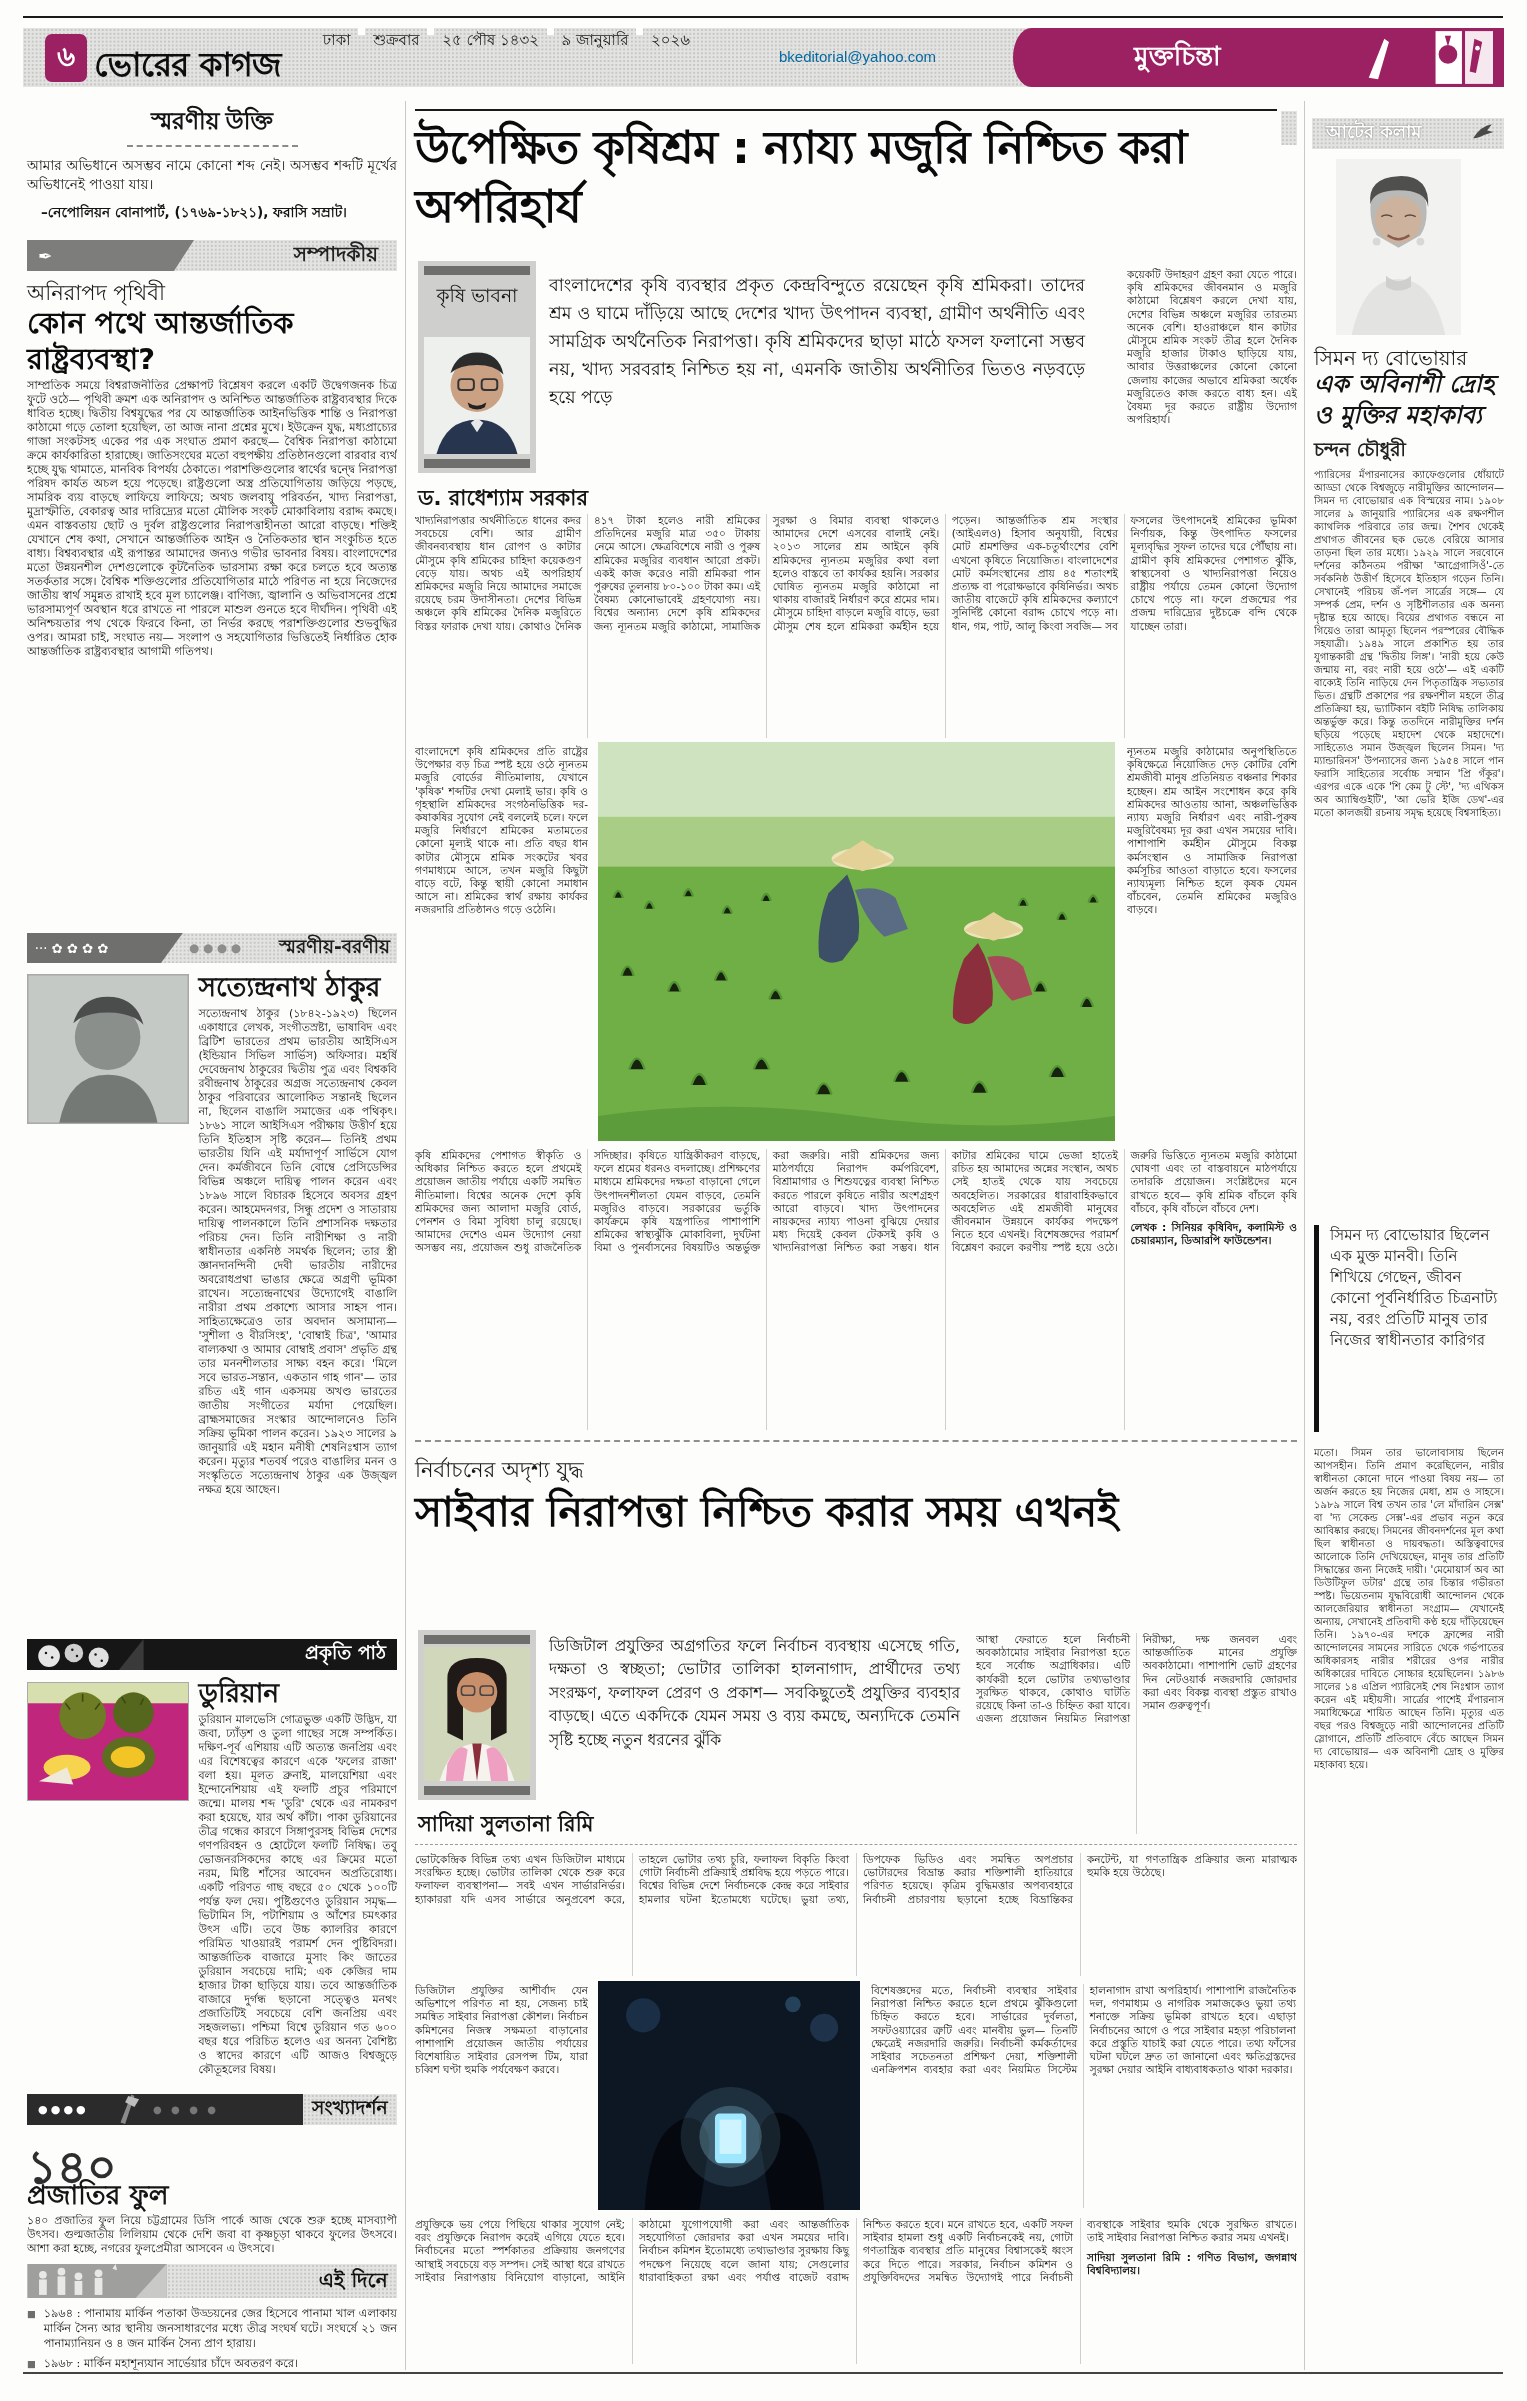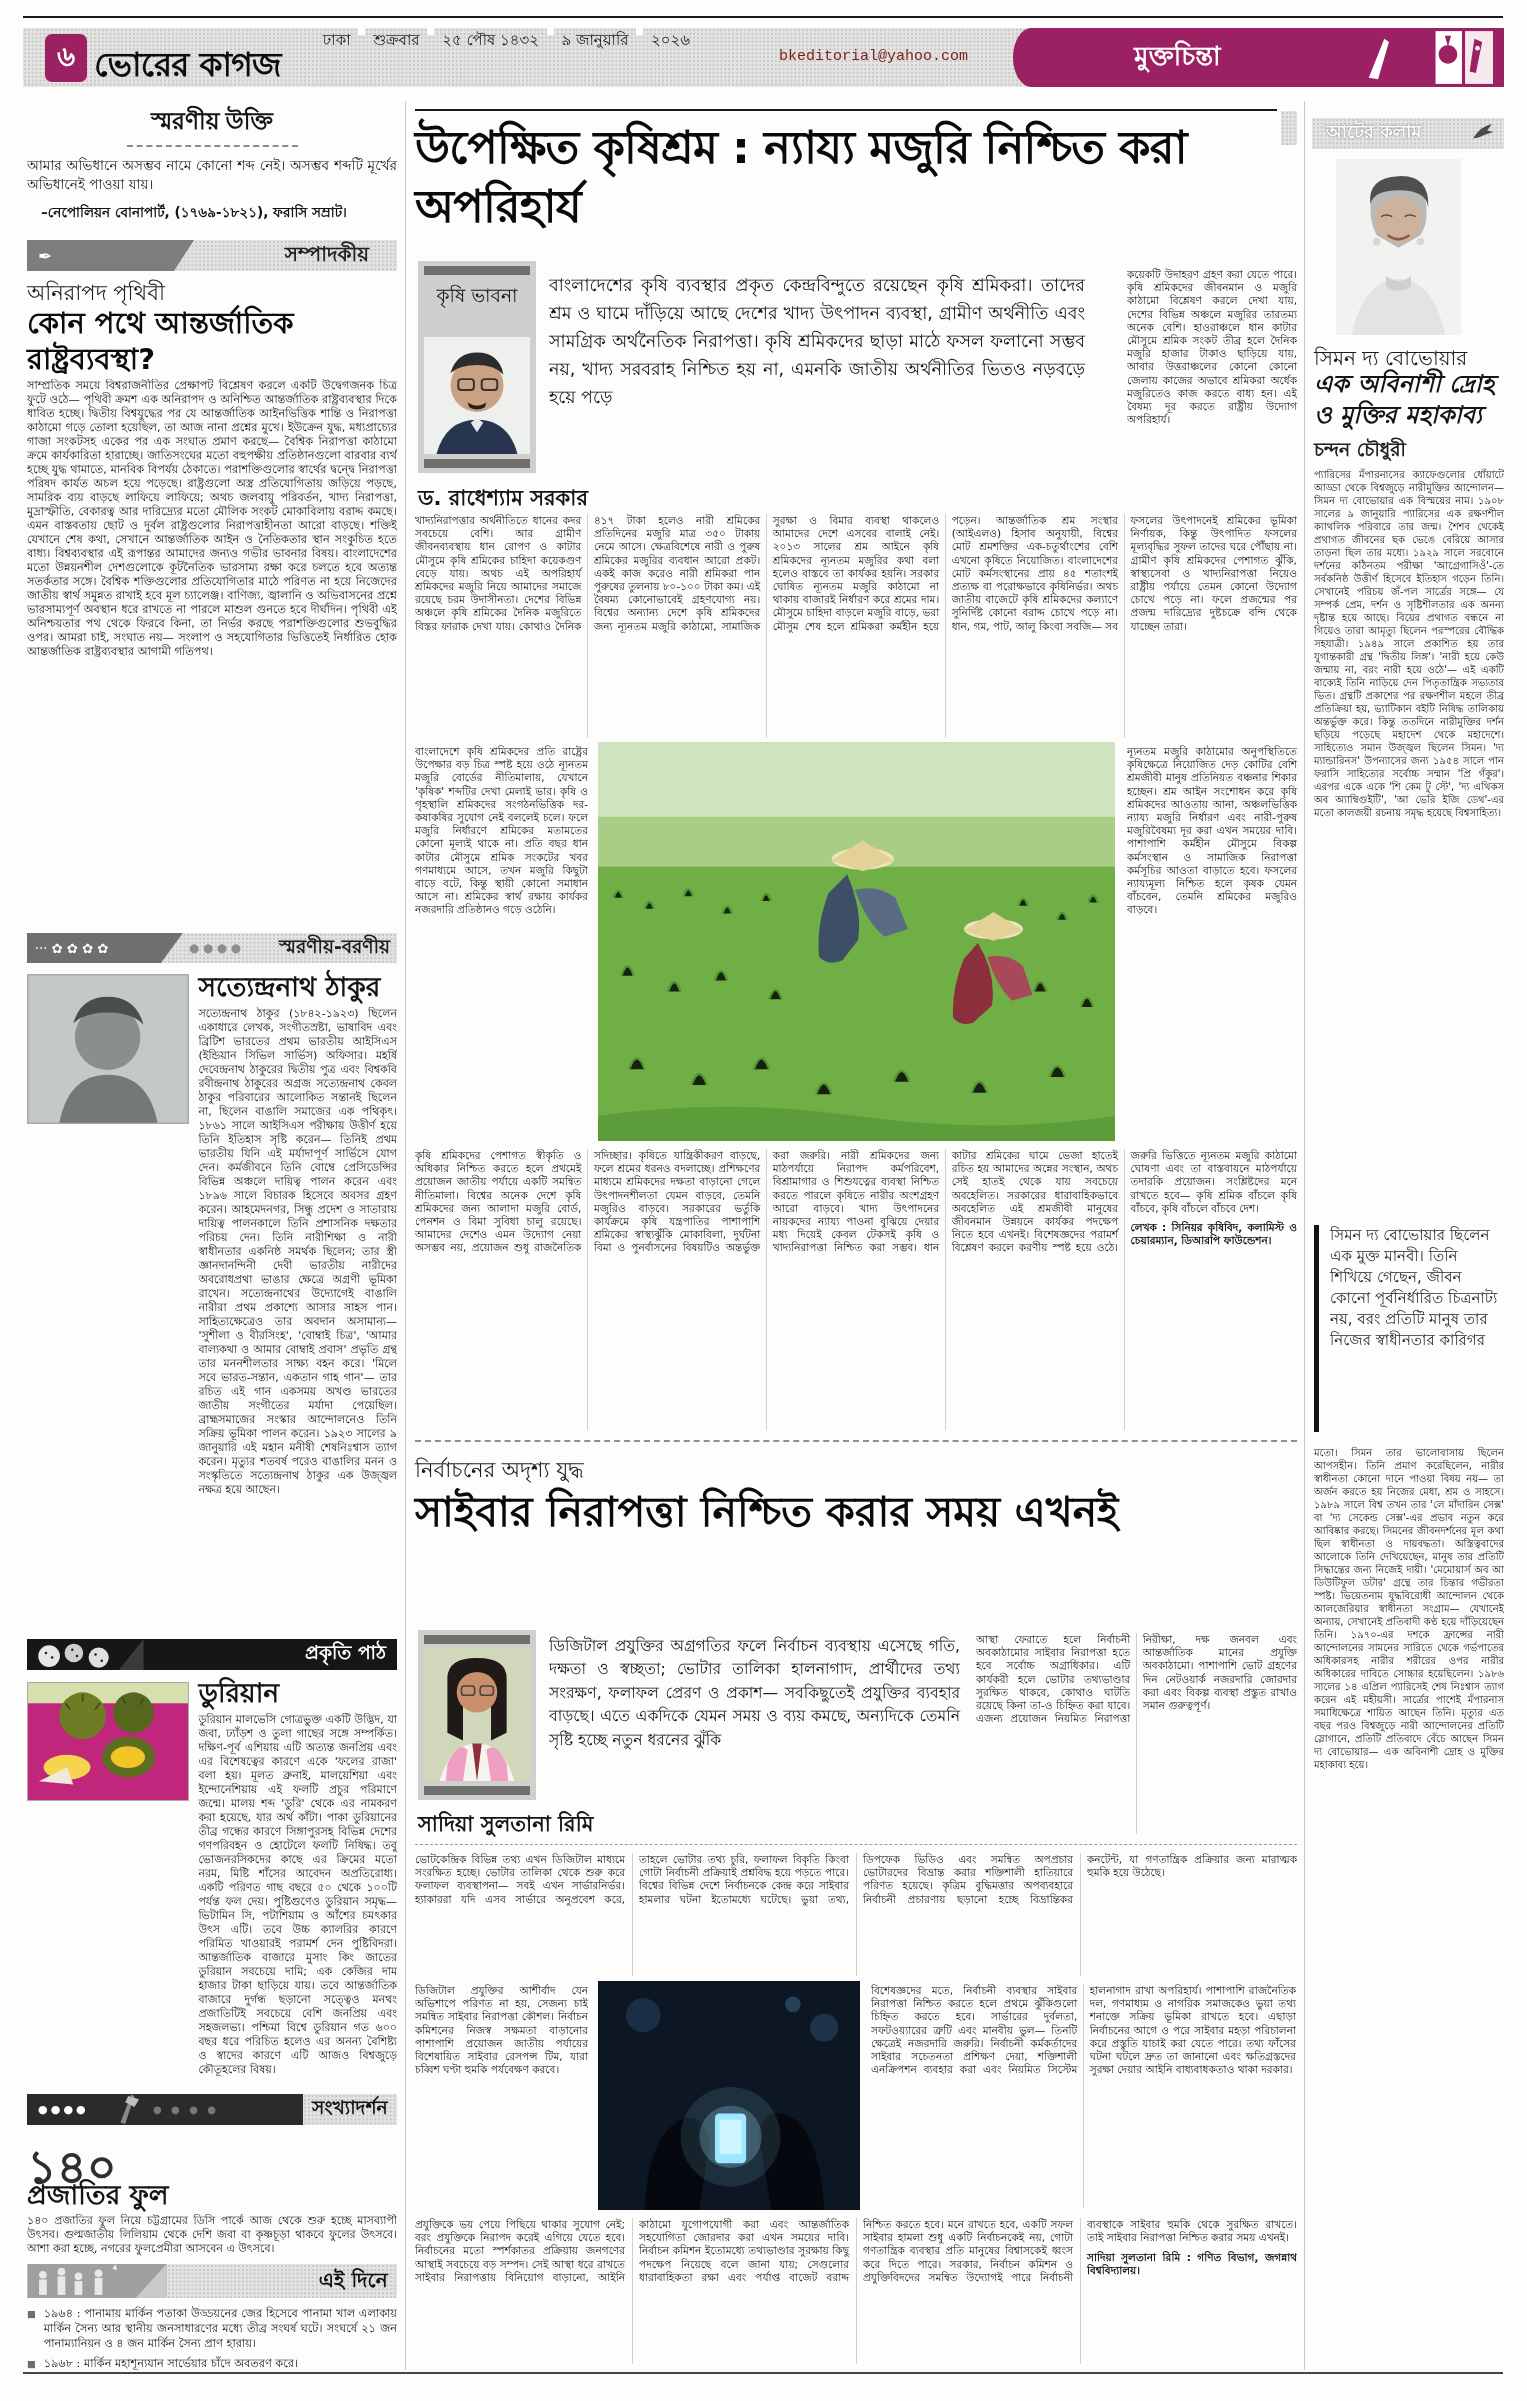--- a/index.html
+++ b/index.html
@@ -39,21 +39,21 @@
     <span>ঢাকা</span>
       <span style="width:7px;height:7px;background:#fff;display:inline-block;"></span>
     <span>শুক্রবার</span>
       <span style="width:7px;height:7px;background:#fff;display:inline-block;"></span>
     <span>২৫ পৌষ ১৪৩২</span>
       <span style="width:7px;height:7px;background:#fff;display:inline-block;"></span>
     <span>৯ জানুয়ারি</span>
       <span style="width:7px;height:7px;background:#fff;display:inline-block;"></span>
     <span>২০২৬</span>
   </div>
-  <div class="abs" style="left:779px;top:48px;font-size:15px;font-family:Liberation Mono, monospace;color:#7f1d1d;">bkeditorial@yahoo.com</div>
+  <div class="abs" style="left:779px;top:48px;font-size:15px;font-family:Liberation Sans, sans-serif;color:#0369a1;">bkeditorial@yahoo.com</div>
   <div class="abs" style="left:1013px;top:28px;width:491px;height:59px;background:#9c2162;border-radius:37px 0 0 37px / 59px 0 0 59px;display:flex;align-items:center;">
     <span style="margin-left:121px;color:#fff;font-size:26px;font-weight:bold;">মুক্তচিন্তা</span>
     <span style="position:absolute;right:11px;top:3.1px;">
       <svg width="132" height="53" viewBox="0 0 170 68">
           <rect x="96" y="0" width="34" height="68" fill="#fff"></rect>
           <rect x="134" y="0" width="36" height="68" fill="#fff" opacity="0.9"></rect>
           <path d="M10 60 L30 10 L36 14 L22 62 Z" fill="#fff"></path>
           <circle cx="112" cy="30" r="12" fill="#9c2162"></circle>
           <path d="M108 6 l8 0 l-4 14 z" fill="#9c2162"></path>
           <path d="M146 10 l10 4 l-8 40 l-8 -2 z" fill="#9c2162"></path>
@@ -68,21 +68,21 @@
 
   <div class="abs" style="left:27px;top:103px;width:370px;">
     <div style="text-align:center;font-size:23.4px;font-weight:bold;font-family:'Liberation Serif','DejaVu Serif',serif;">স্মরণীয় উক্তি</div>
     <div style="border-bottom:2.3px dashed #8a8a8a;width:171px;margin:3.1px auto 9.4px;"></div>
     <div class="just" style="font-size:13.6px;line-height:18.7px;">আমার অভিধানে অসম্ভব নামে কোনো শব্দ নেই। অসম্ভব শব্দটি মূর্খের অভিধানেই পাওয়া যায়।</div>
     <div style="font-size:13.6px;font-weight:bold;margin-top:7.8px;text-indent:14px;">–নেপোলিয়ন বোনাপার্ট, (১৭৬৯-১৮২১), ফরাসি সম্রাট।</div>
   </div>
 
   <div class="abs band dotbg" style="left:27px;top:240px;width:370px;height:31px;">
     <span style="width:156px;height:31px;background:#7d7d7b;color:#fff;display:flex;align-items:center;padding-left:11px;font-size:17px;clip-path:polygon(0 0,100% 0,88% 100%,0 100%);">✒</span>
-    <span class="band-title" style="margin-left:auto;margin-right:28px;font-size:20px;color:#222;">সম্পাদকীয়</span>
+    <span class="band-title" style="margin-left:auto;margin-right:19px;font-size:20px;color:#222;">সম্পাদকীয়</span>
   </div>
   <div class="abs" style="left:27px;top:277px;font-size:21px;color:#1c1c1c;">অনিরাপদ পৃথিবী</div>
   <div class="abs" style="left:27px;top:305px;width:370px;font-size:29px;line-height:36px;font-weight:bold;color:#0c0c0c;">কোন পথে আন্তর্জাতিক রাষ্ট্রব্যবস্থা?</div>
   <div class="abs body-txt just" style="left:27px;top:379px;width:370px;height:549px;font-size:11.3px;line-height:14px;">সাম্প্রতিক সময়ে বিশ্বরাজনীতির প্রেক্ষাপট বিশ্লেষণ করলে একটি উদ্বেগজনক চিত্র ফুটে ওঠে— পৃথিবী ক্রমশ এক অনিরাপদ ও অনিশ্চিত আন্তর্জাতিক রাষ্ট্রব্যবস্থার দিকে ধাবিত হচ্ছে। দ্বিতীয় বিশ্বযুদ্ধের পর যে আন্তর্জাতিক আইনভিত্তিক শান্তি ও নিরাপত্তা কাঠামো গড়ে তোলা হয়েছিল, তা আজ নানা প্রশ্নের মুখে। ইউক্রেন যুদ্ধ, মধ্যপ্রাচ্যের গাজা সংকটসহ একের পর এক সংঘাত প্রমাণ করছে— বৈশ্বিক নিরাপত্তা কাঠামো ক্রমে কার্যকারিতা হারাচ্ছে। জাতিসংঘের মতো বহুপক্ষীয় প্রতিষ্ঠানগুলো বারবার ব্যর্থ হচ্ছে যুদ্ধ থামাতে, মানবিক বিপর্যয় ঠেকাতে। পরাশক্তিগুলোর স্বার্থের দ্বন্দ্বে নিরাপত্তা পরিষদ কার্যত অচল হয়ে পড়েছে। রাষ্ট্রগুলো অস্ত্র প্রতিযোগিতায় জড়িয়ে পড়ছে, সামরিক ব্যয় বাড়ছে লাফিয়ে লাফিয়ে; অথচ জলবায়ু পরিবর্তন, খাদ্য নিরাপত্তা, মুদ্রাস্ফীতি, বেকারত্ব আর দারিদ্র্যের মতো মৌলিক সংকট মোকাবিলায় বরাদ্দ কমছে। এমন বাস্তবতায় ছোট ও দুর্বল রাষ্ট্রগুলোর নিরাপত্তাহীনতা আরো বাড়ছে। শক্তিই যেখানে শেষ কথা, সেখানে আন্তর্জাতিক আইন ও নৈতিকতার স্থান সংকুচিত হতে বাধ্য। বিশ্বব্যবস্থার এই রূপান্তর আমাদের জন্যও গভীর ভাবনার বিষয়। বাংলাদেশের মতো উন্নয়নশীল দেশগুলোকে কূটনৈতিক ভারসাম্য রক্ষা করে চলতে হবে অত্যন্ত সতর্কতার সঙ্গে। বৈশ্বিক শক্তিগুলোর প্রতিযোগিতার মাঠে পরিণত না হয়ে নিজেদের জাতীয় স্বার্থ সমুন্নত রাখাই হবে মূল চ্যালেঞ্জ। বাণিজ্য, জ্বালানি ও অভিবাসনের প্রশ্নে ভারসাম্যপূর্ণ অবস্থান ধরে রাখতে না পারলে মাশুল গুনতে হবে দীর্ঘদিন। পৃথিবী এই অনিশ্চয়তার পথ থেকে ফিরবে কিনা, তা নির্ভর করছে পরাশক্তিগুলোর শুভবুদ্ধির ওপর। আমরা চাই, সংঘাত নয়— সংলাপ ও সহযোগিতার ভিত্তিতেই নির্ধারিত হোক আন্তর্জাতিক রাষ্ট্রব্যবস্থার আগামী গতিপথ।</div>
 
   <div class="abs band dotbg" style="left:27px;top:933px;width:370px;height:30px;">
     <span style="width:148px;height:30px;background:#6f6f6d;color:#fff;display:flex;align-items:center;gap:4.7px;padding-left:7.8px;font-size:13.2px;clip-path:polygon(0 0,100% 0,86% 100%,0 100%);">··· ✿ ✿ ✿ ✿</span>
     <span style="color:#8d8d8b;font-size:11.7px;margin-left:6.2px;">● ● ● ●</span>
     <span class="band-title" style="margin-left:auto;margin-right:7px;font-size:18.7px;color:#1d1d1d;">স্মরণীয়-বরণীয়</span>
   </div>

